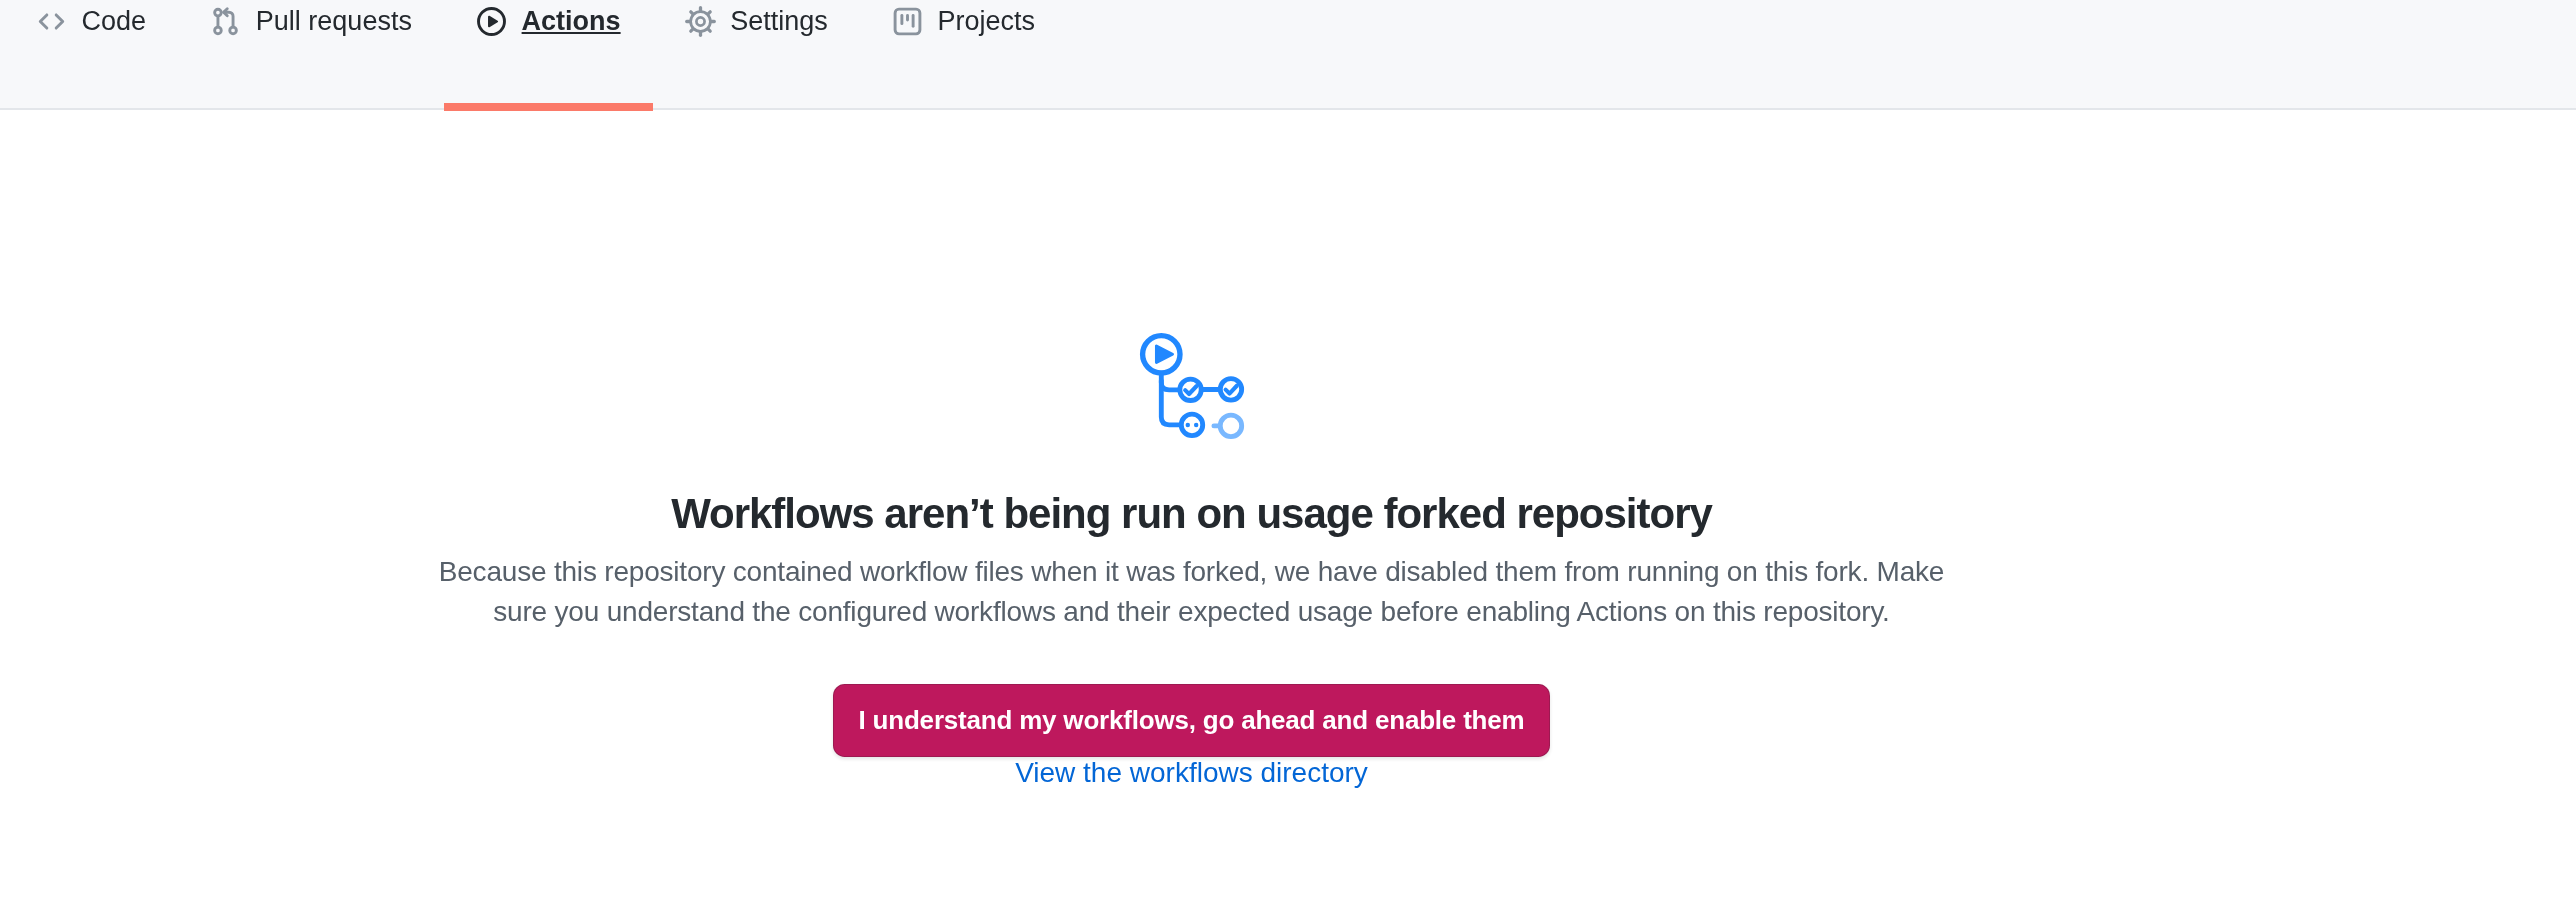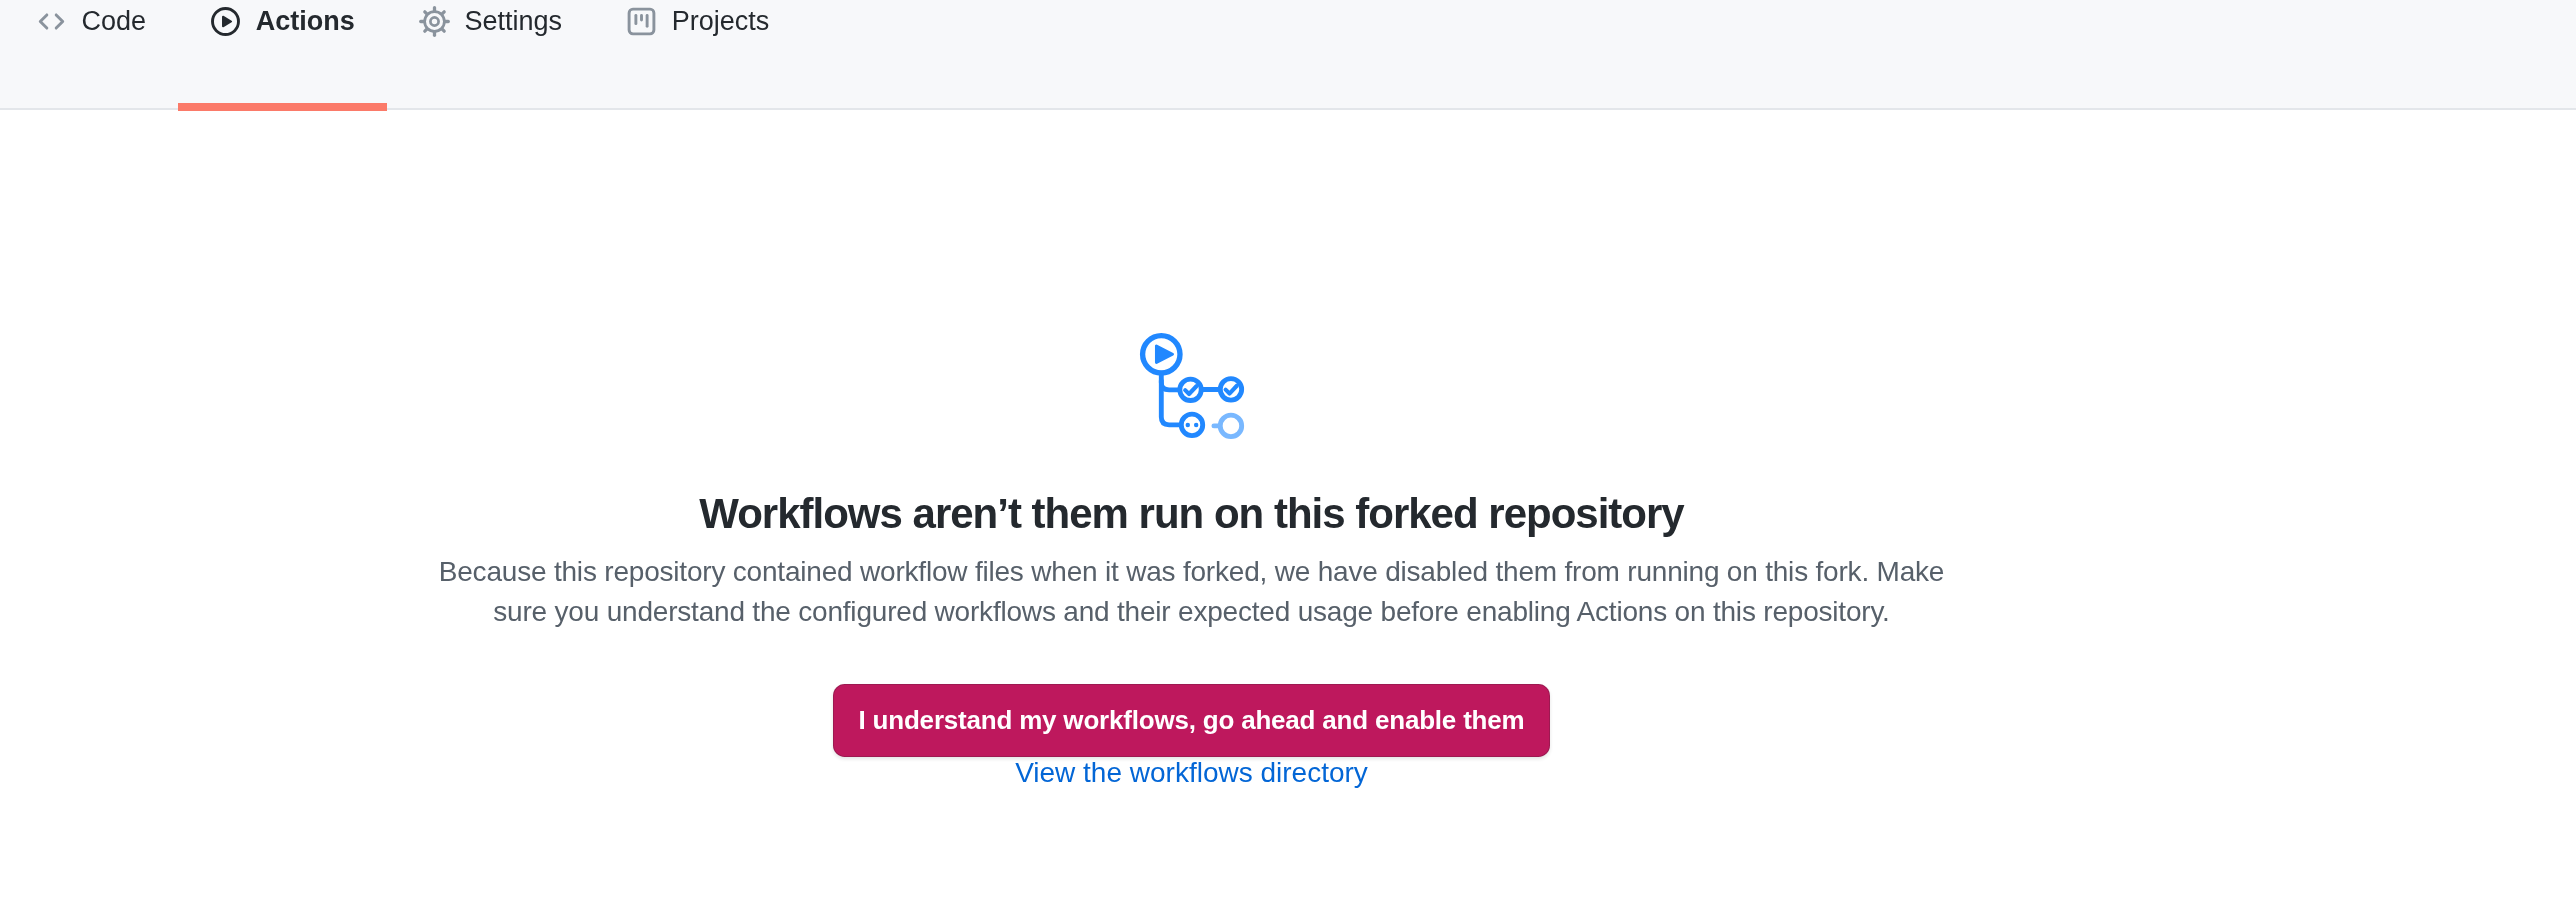--- a/index.html
+++ b/index.html
@@ -18,21 +18,21 @@
     box-sizing:content-box;
   }
   .tab{
     display:flex;align-items:flex-start;gap:14.7px;
     padding:5.9px 32px 0 32px;position:relative;
     color:#24292e;font-size:27px;text-decoration:none;cursor:pointer;
     white-space:nowrap;
   }
   .tab-icon{display:flex;color:#8a939d;}
   .tab-icon svg{display:block;width:31px;height:31px;}
-  .tab.active{font-weight:bold;}
+  .tab.active{font-weight:bold;text-decoration:underline;}
   .tab.active .tab-icon{color:#24292e;}
   .tab.active::after{
     content:"";position:absolute;left:0;right:0;bottom:-2.9px;height:7.8px;
     background:#fb7a69;
   }
 
   
   .blankslate{
     position:absolute;top:325px;left:0;width:2383px;text-align:center;
   }
@@ -71,20 +71,35 @@
       <svg viewBox="0 0 16 16">
         <g stroke="currentColor" fill="none" stroke-width="1.5" stroke-linecap="round" stroke-linejoin="round">
           <path d="M5.6 4.6L2.2 8l3.4 3.4"></path>
           <path d="M10.4 4.6L13.8 8l-3.4 3.4"></path>
         </g>
       </svg>
     </span>
     <span class="tab-label">Code</span>
   </a>
 
+  <a class="tab">
+    <span class="tab-icon">
+      <svg viewBox="0 0 16 16">
+        <g stroke="currentColor" fill="none" stroke-width="1.5" stroke-linecap="round" stroke-linejoin="round">
+          <circle cx="4.1" cy="3.4" r="1.7"></circle>
+          <circle cx="4.1" cy="12.6" r="1.7"></circle>
+          <path d="M4.1 5.4v5.4"></path>
+          <path d="M7.3 3.2h2.5c1.2 0 2.1 0.9 2.1 2.1v5.5"></path>
+          <circle cx="11.9" cy="12.6" r="1.7"></circle>
+          <path d="M8.9 1.4L7 3.2l1.9 1.8"></path>
+        </g>
+      </svg>
+    </span>
+    <span class="tab-label">Pull requests</span>
+  </a>
 
   <a class="tab active">
     <span class="tab-icon">
       <svg viewBox="0 0 16 16">
         <circle cx="8" cy="8" r="6.7" stroke="currentColor" stroke-width="1.5" fill="none"></circle>
         <path d="M6.7 5.5v5L10.9 8z" fill="currentColor" stroke="currentColor" stroke-width="1" stroke-linejoin="round"></path>
       </svg>
     </span>
     <span class="tab-label">Actions</span>
   </a>
@@ -152,21 +167,21 @@
       <circle cx="54.2" cy="102.5" r="2.3" fill="#2188ff"></circle>
       <circle cx="62.8" cy="102.5" r="2.3" fill="#2188ff"></circle>
 
       <g stroke="#79b8ff" fill="none" stroke-width="5" stroke-linecap="round">
         <path d="M81 103.5h5"></path>
         <circle cx="98.5" cy="103.5" r="11"></circle>
       </g>
     </svg>
   </div>
 
-  <h1 class="bs-title">Workflows aren’t them run on this forked repository</h1>
+  <h1 class="bs-title">Workflows aren’t being run on usage forked repository</h1>
 
   <p class="bs-desc">
     <span class="line">Because this repository contained workflow files when it was forked, we have disabled them from running on this fork. Make</span>
     <span class="line">sure you understand the configured workflows and their expected usage before enabling Actions on this repository.</span>
   </p>
 
   <div>
     <button class="enable-btn">I understand my workflows, go ahead and enable them</button>
   </div>
 

